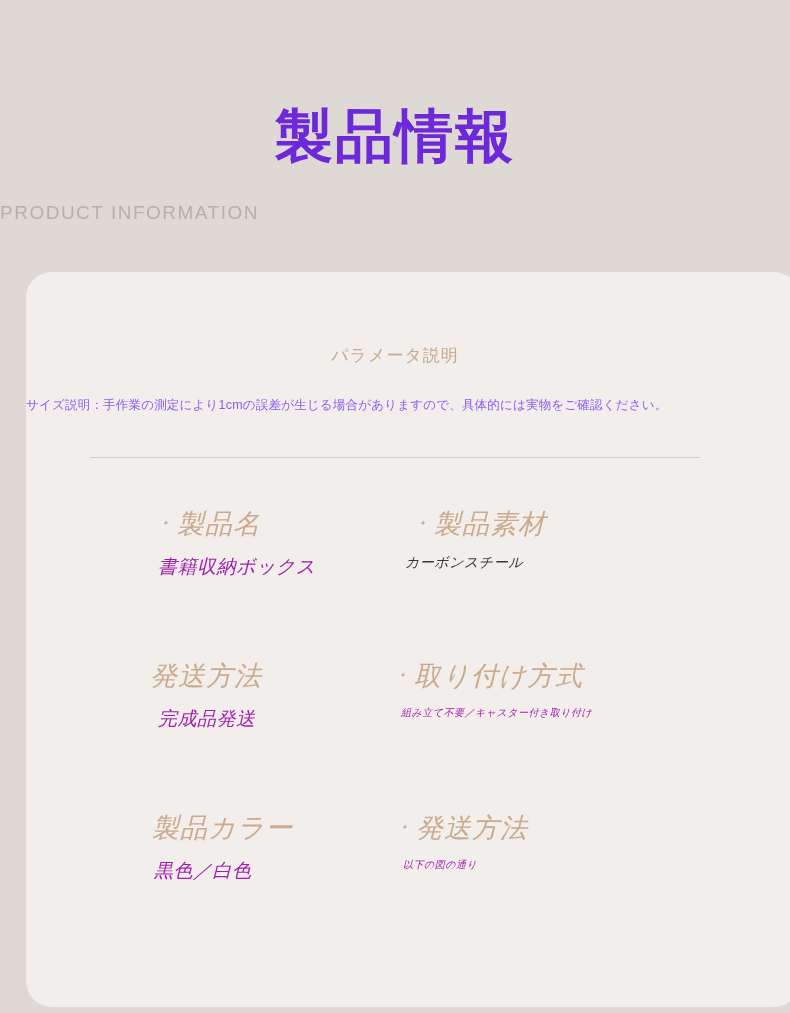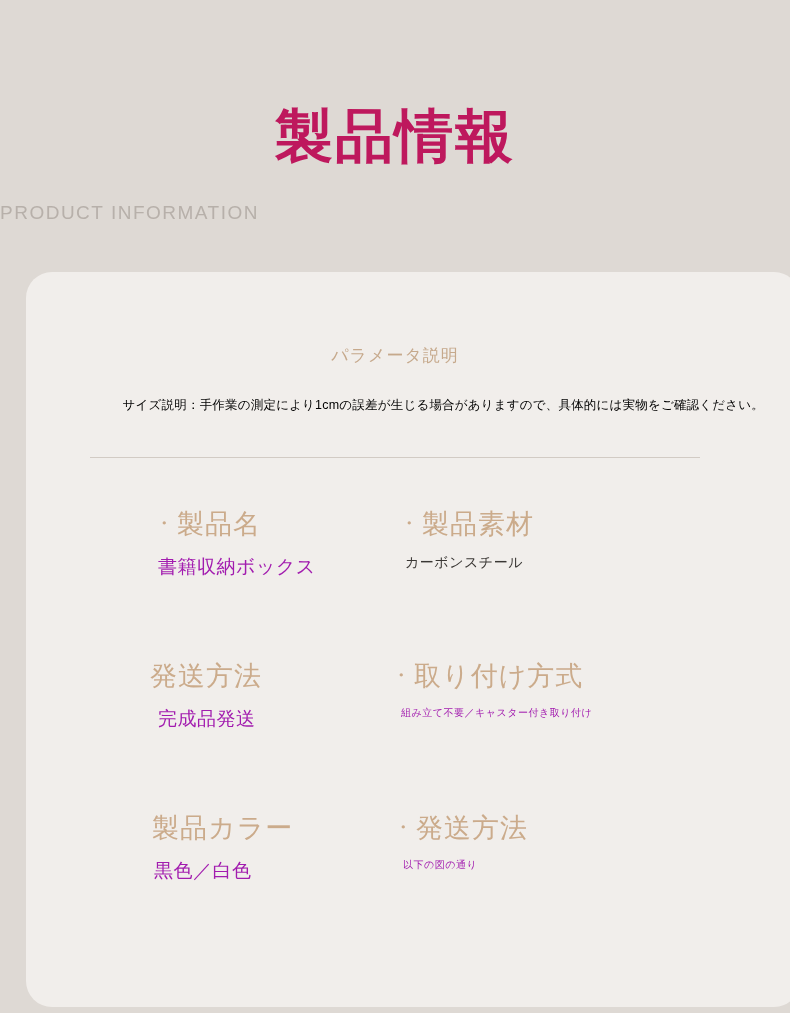--- a/index.html
+++ b/index.html
@@ -32,21 +32,21 @@
   }
   .header-title {
     position: absolute;
     top: 104px;
     left: 0;
     width: 790px;
     text-align: center;
     font-size: 58px;
     font-weight: bold;
     letter-spacing: 2px;
-    color: #be185d;
+    color: #6d28d9;
     line-height: 1.1;
   }
   .header-sub {
     position: absolute;
     top: 202px;
     left: 0;
     width: 646px;
     font-size: 19px;
     letter-spacing: 1.5px;
     color: #b7b0aa;
@@ -74,41 +74,42 @@
     font-size: 17px;
     color: #c6a98c;
     letter-spacing: 1px;
   }
 
   .size-note {
     position: absolute;
     top: 125px;
     left: 0;
     width: 738px;
-    text-align: right;
+    text-align: left;
     font-size: 12.5px;
-    color: #000000;
+    color: #8b5cf6;
     letter-spacing: 0.2px;
   }
 
   .divider {
     position: absolute;
     top: 185px;
     left: 64px;
     width: 610px;
     height: 1px;
     background: #d2cbc4;
   }
 
   
   .specs {
     position: absolute;
     top: 236px;
     left: 0;
     width: 738px;
+    font-style: italic;
   }
   .spec-row {
     display: flex;
     width: 738px;
     height: 152px;
   }
   .spec-cell {
     width: 369px;
     box-sizing: border-box;
     position: relative;
@@ -141,21 +142,21 @@
     color: #3a3734;
   }
   .spec-value.med {
     font-size: 10px;
   }
 
   
   #cell-name .spec-label { margin-left: 24px; }
   #cell-name .spec-value { margin-left: 28px; }
 
-  #cell-material .spec-label { margin-left: 4px; }
+  #cell-material .spec-label { margin-left: 16px; }
   #cell-material .spec-value { margin-left: 10px; }
 
   #cell-shipping .spec-label { margin-left: 18px; }
   #cell-shipping .spec-value { margin-left: 28px; }
 
   #cell-install .spec-label { margin-left: -4px; }
   #cell-install .spec-value { margin-left: 6px; }
 
   #cell-color .spec-label { margin-left: 20px; }
   #cell-color .spec-value { margin-left: 24px; }

